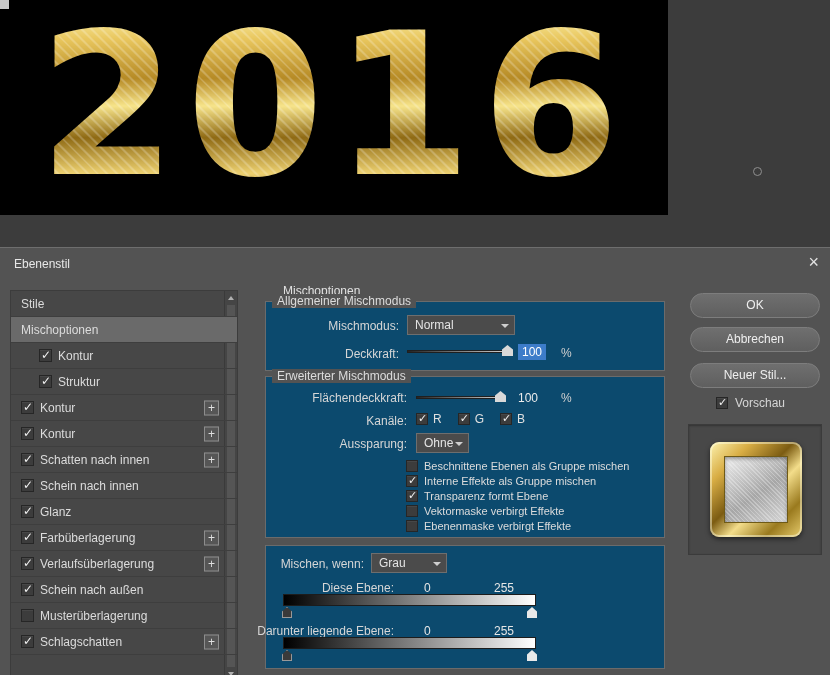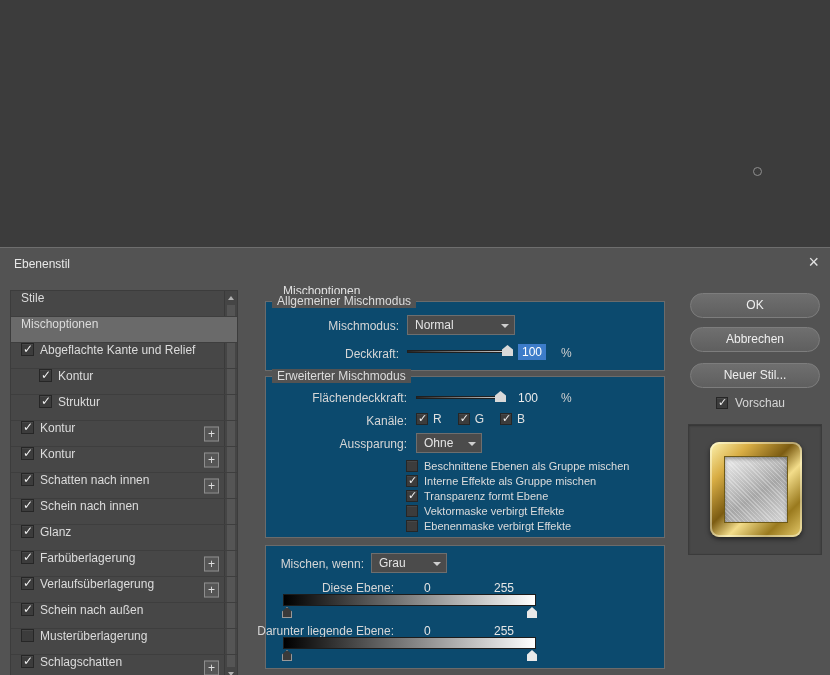--- a/index.html
+++ b/index.html
@@ -21,21 +21,21 @@
   .workspace { position:absolute; left:668px; top:0; width:162px; height:215px; background:#3c3c3c; }
   .knob { position:absolute; left:85px; top:167px; width:9px; height:9px; border-radius:50%; border:1px solid #8f8f8f; }
 
   
   .dialog { position:absolute; left:0; top:215px; width:830px; height:460px; background:#535353; border-top:1px solid #6e6e6e; color:#d6d6d6; font-size:12px;margin-top:32px; }
   .dlg-title { position:absolute; left:14px; top:9px; color:#e8e8e8; }
   .dlg-close { position:absolute; right:11px; top:4px; font-size:18px; color:#e2e2e2; cursor:pointer; line-height:20px; }
 
   
   .styles-list { position:absolute; left:10px; top:42px; width:228px; height:392px; background:#474747; border:1px solid #3c3c3c; overflow:hidden; }
-  .style-row { position:relative; height:26px; display:flex; align-items:flex-start; gap:6px; padding:0 24px 0 10px; border-bottom:1px solid #3e3e3e; color:#dcdcdc; cursor:pointer; }
+  .style-row { position:relative; height:26px; display:flex; align-items:center; gap:6px; padding:0 24px 0 10px; border-bottom:1px solid #3e3e3e; color:#dcdcdc; cursor:pointer; }
   .style-row.selected { background:#6a6a6a; }
   .style-row.indent { padding-left:28px; }
   .style-row .lbl { white-space:nowrap; }
   .plus-btn { position:absolute; right:18px; top:50%; transform:translateY(-50%); width:15px; height:15px; border:1px solid #8d8d8d; background:#565656; color:#e0e0e0; font-size:12px; line-height:13px; text-align:center; cursor:pointer; }
   .list-scrollbar { position:absolute; right:0; top:0; width:13px; height:100%; background:#454545; border-left:1px solid #3a3a3a; }
   .sb-thumb { position:absolute; left:2px; right:2px; top:14px; bottom:14px; background:#555555; }
   .sb-arrow { position:absolute; left:0; width:12px; height:12px; cursor:pointer; }
   .sb-arrow.up { top:1px; } .sb-arrow.down { bottom:1px; }
   .sb-arrow::after { content:""; position:absolute; left:3px; top:4px; border-left:3px solid transparent; border-right:3px solid transparent; }
   .sb-arrow.up::after { border-bottom:4px solid #b0b0b0; }
@@ -76,21 +76,21 @@
 
   .l-fill { right:257px; top:14px; }
   .s-fill { left:150px; top:12px; width:90px; }
   .s-fill .thumb { right:0; }
   .v-fill { left:252px; top:14px; }
   .u-fill { left:295px; top:14px; }
   .l-channels { right:257px; top:37px; }
   .channels { position:absolute; left:150px; top:34px; display:flex; gap:16px; align-items:center; height:16px; }
   .channel { display:flex; gap:5px; align-items:center; color:#e0e0e0; }
   .l-knockout { right:257px; top:60px; }
-  .dd-knockout { left:150px; top:56px; width:66px; }
+  .dd-knockout { left:150px; top:56px; width:53px; }
   .adv-list { position:absolute; left:140px; top:81px; right:4px; }
   .adv-row { display:flex; gap:6px; align-items:center; height:15px; font-size:11px; color:#dcdcdc; cursor:pointer; white-space:nowrap; }
 
   .l-blendif { right:300px; top:11px; }
   .dd-blendif { left:105px; top:7px; width:76px; }
   .l-this { right:270px; top:35px; }
   .n-this-min { position:absolute; left:158px; top:35px; color:#e6e6e6; }
   .n-this-max { position:absolute; left:228px; top:35px; color:#e6e6e6; }
   .gradbar { position:absolute; left:17px; width:253px; height:12px; border:1px solid #1c1c1c; background:linear-gradient(to right,#000,#fff); }
   .b1 { top:48px; } .b2 { top:91px; }
@@ -120,43 +120,43 @@
   .cb { width:13px; height:13px; background:#3c3c3c; border:1px solid #262626; position:relative; display:inline-block; flex:none; box-shadow:inset 0 1px 0 rgba(255,255,255,.06); cursor:pointer; }
   .cb.checked::after { content:"✓"; position:absolute; left:1px; top:-2px; font-size:12px; font-weight:bold; color:#f2f2f2; }
   .cb.small { width:12px; height:12px; }
   .cb.small.checked::after { font-size:11px; top:-2px; left:1px; }
 </style>
 </head>
 <body>
 
 <div class="screen">
 
+  <div class="canvas-area">
+    <div class="corner-chip"></div>
+    <div class="gold-text">2016</div>
+  </div>
   <div class="workspace">
     <div class="knob"></div>
   </div>
 
   <div class="dialog">
     <span class="dlg-title">Ebenenstil</span>
     <span class="dlg-close">×</span>
 
     <div class="styles-list">
       <div class="list-scrollbar">
         <span class="sb-thumb"></span>
         <span class="sb-arrow up"></span>
         <span class="sb-arrow down"></span>
       </div>
     <div class="style-row">
           <span class="lbl">Stile</span>
         </div>
         <div class="style-row selected">
           <span class="lbl">Mischoptionen</span>
-        </div>
-        <div class="style-row">
-          <span class="cb checked"></span>
-          <span class="lbl">Abgeflachte Kante und Relief</span>
         </div>
         <div class="style-row indent">
           <span class="cb checked"></span>
           <span class="lbl">Kontur</span>
         </div>
         <div class="style-row indent">
           <span class="cb checked"></span>
           <span class="lbl">Struktur</span>
         </div>
         <div class="style-row">

